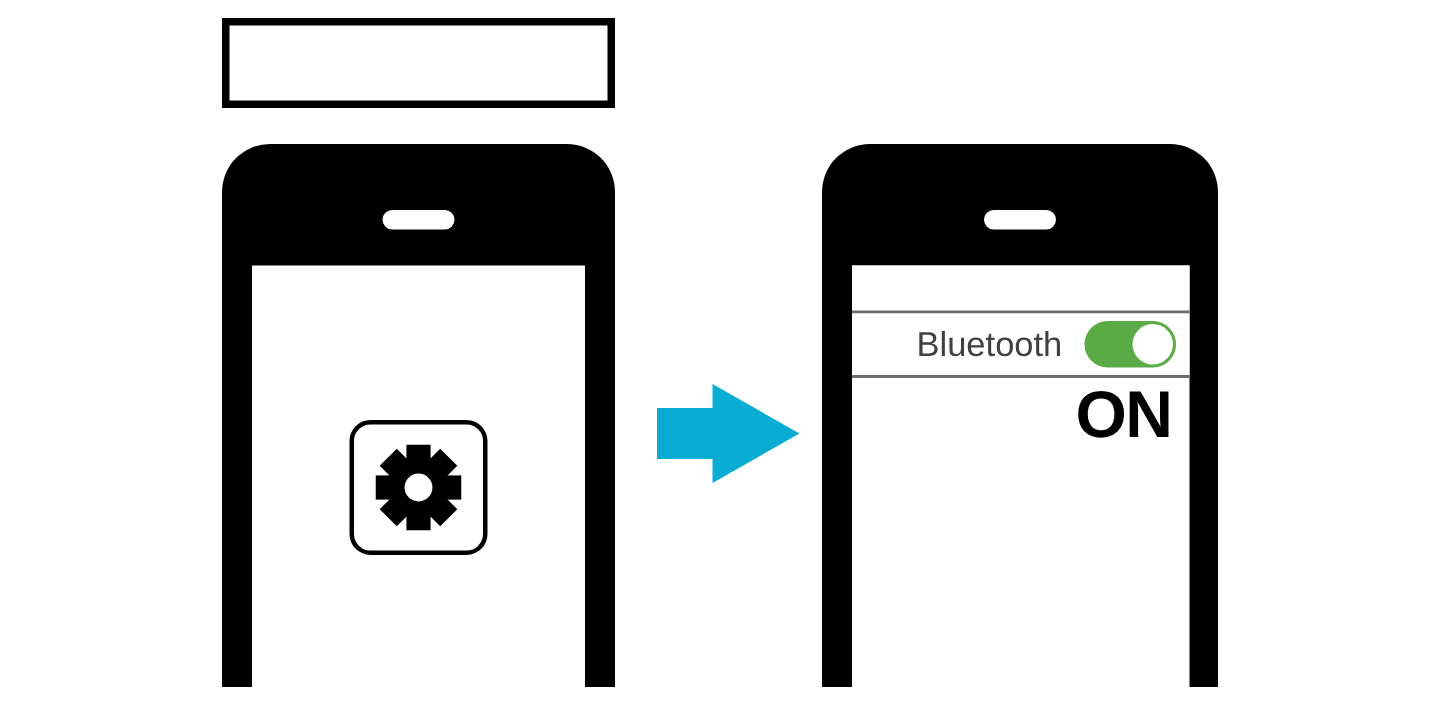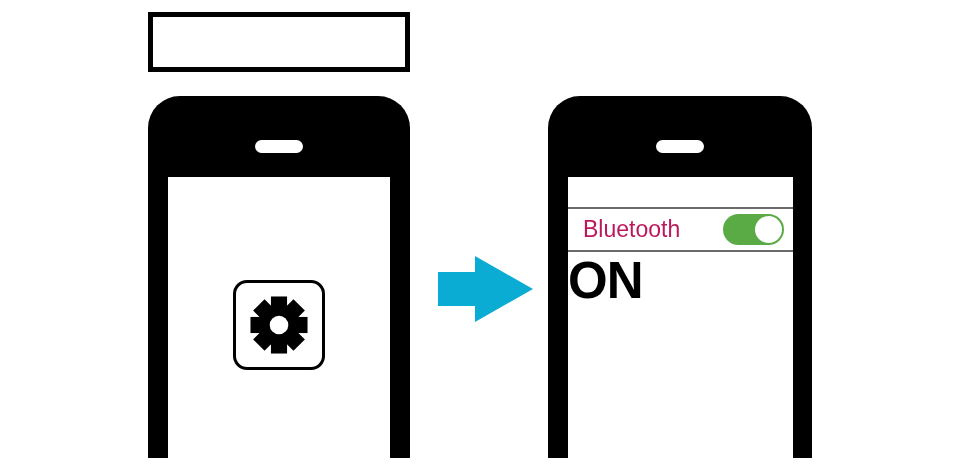--- a/index.html
+++ b/index.html
@@ -101,45 +101,46 @@
   .bt-row {
     height: 41px;
     display: flex;
     align-items: center;
     justify-content: space-between;
     padding: 0 9px 0 15px;
     background: #ffffff;
   }
   .bt-label {
     font-size: 23px;
-    color: #be185d;
+    color: #404040;
     white-space: nowrap;
+    margin-left: 28px;
   }
   .toggle {
     position: relative;
     width: 61px;
     height: 31px;
     border-radius: 16px;
     background: var(--toggle-on, #5aab46);
     cursor: pointer;
     flex: 0 0 auto;
   }
   .toggle .knob {
     position: absolute;
     top: 2px;
     right: 2px;
     width: 27px;
     height: 27px;
     border-radius: 50%;
     background: #ffffff;
   }
   .status-on {
-    text-align: left;
+    text-align: right;
     padding: 3px 12px 0 0;
-    font-size: 51px;
+    font-size: 44px;
     font-weight: bold;
     letter-spacing: -1px;
     color: #000000;
     line-height: 1.0;
   }
 </style>
 </head>
 <body>
 
 <div class="stage">

